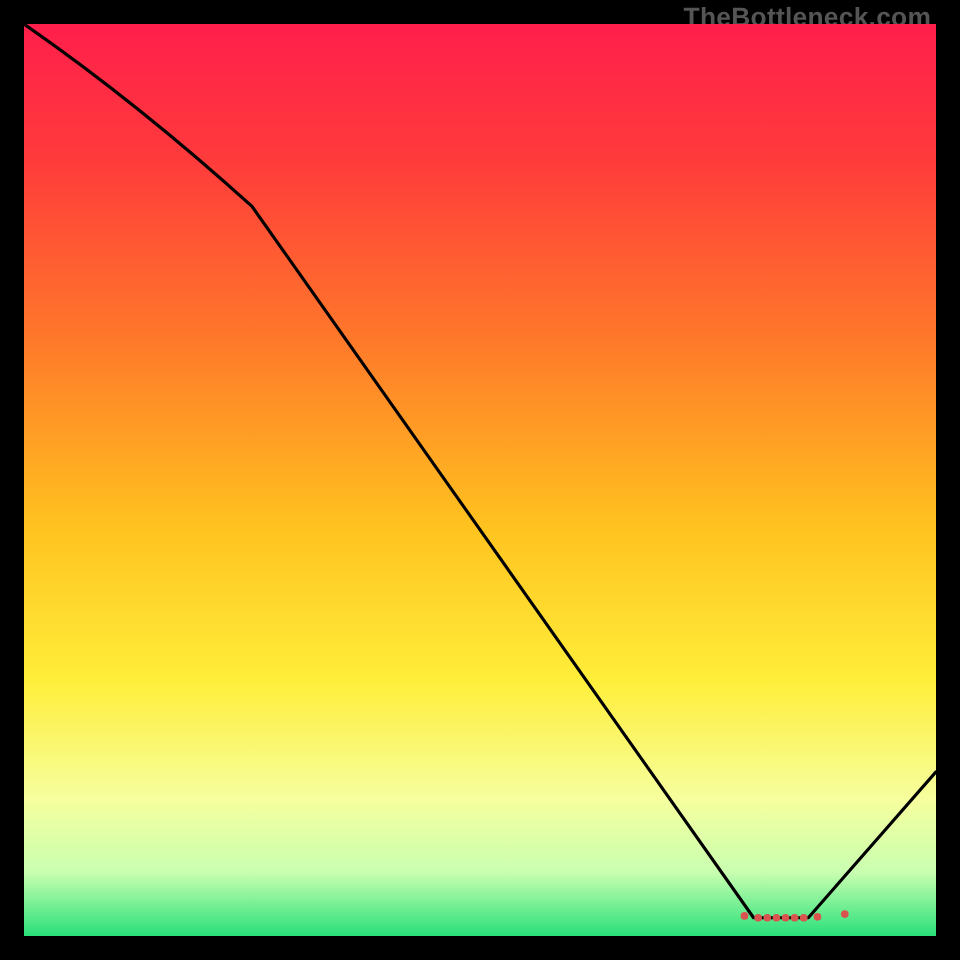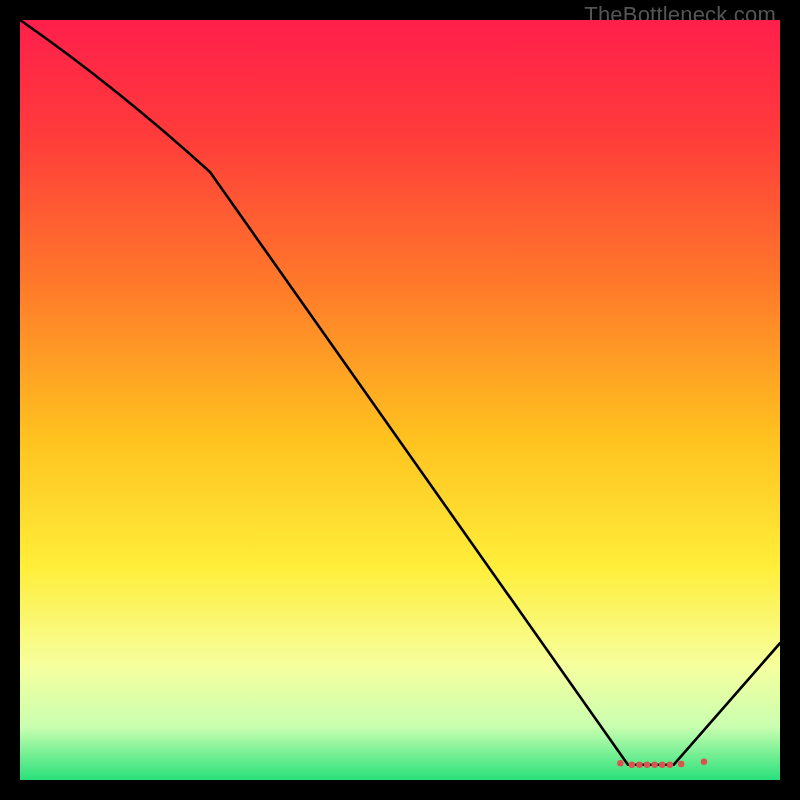--- a/index.html
+++ b/index.html
@@ -25,21 +25,21 @@
     top: 0;
     width: 760px;
     height: 760px;
   }
   .watermark {
     position: absolute;
     top: 2px;
     right: 24px;
     color: #555;
     font-size: 22px;
-    font-weight: 400;
+    font-weight: 700;
     letter-spacing: 0.2px;
   }
   svg { display: block; }
 </style>
 </head>
 <body>
 
 <div class="watermark">TheBottleneck.com</div>
 
 <div class="frame">

